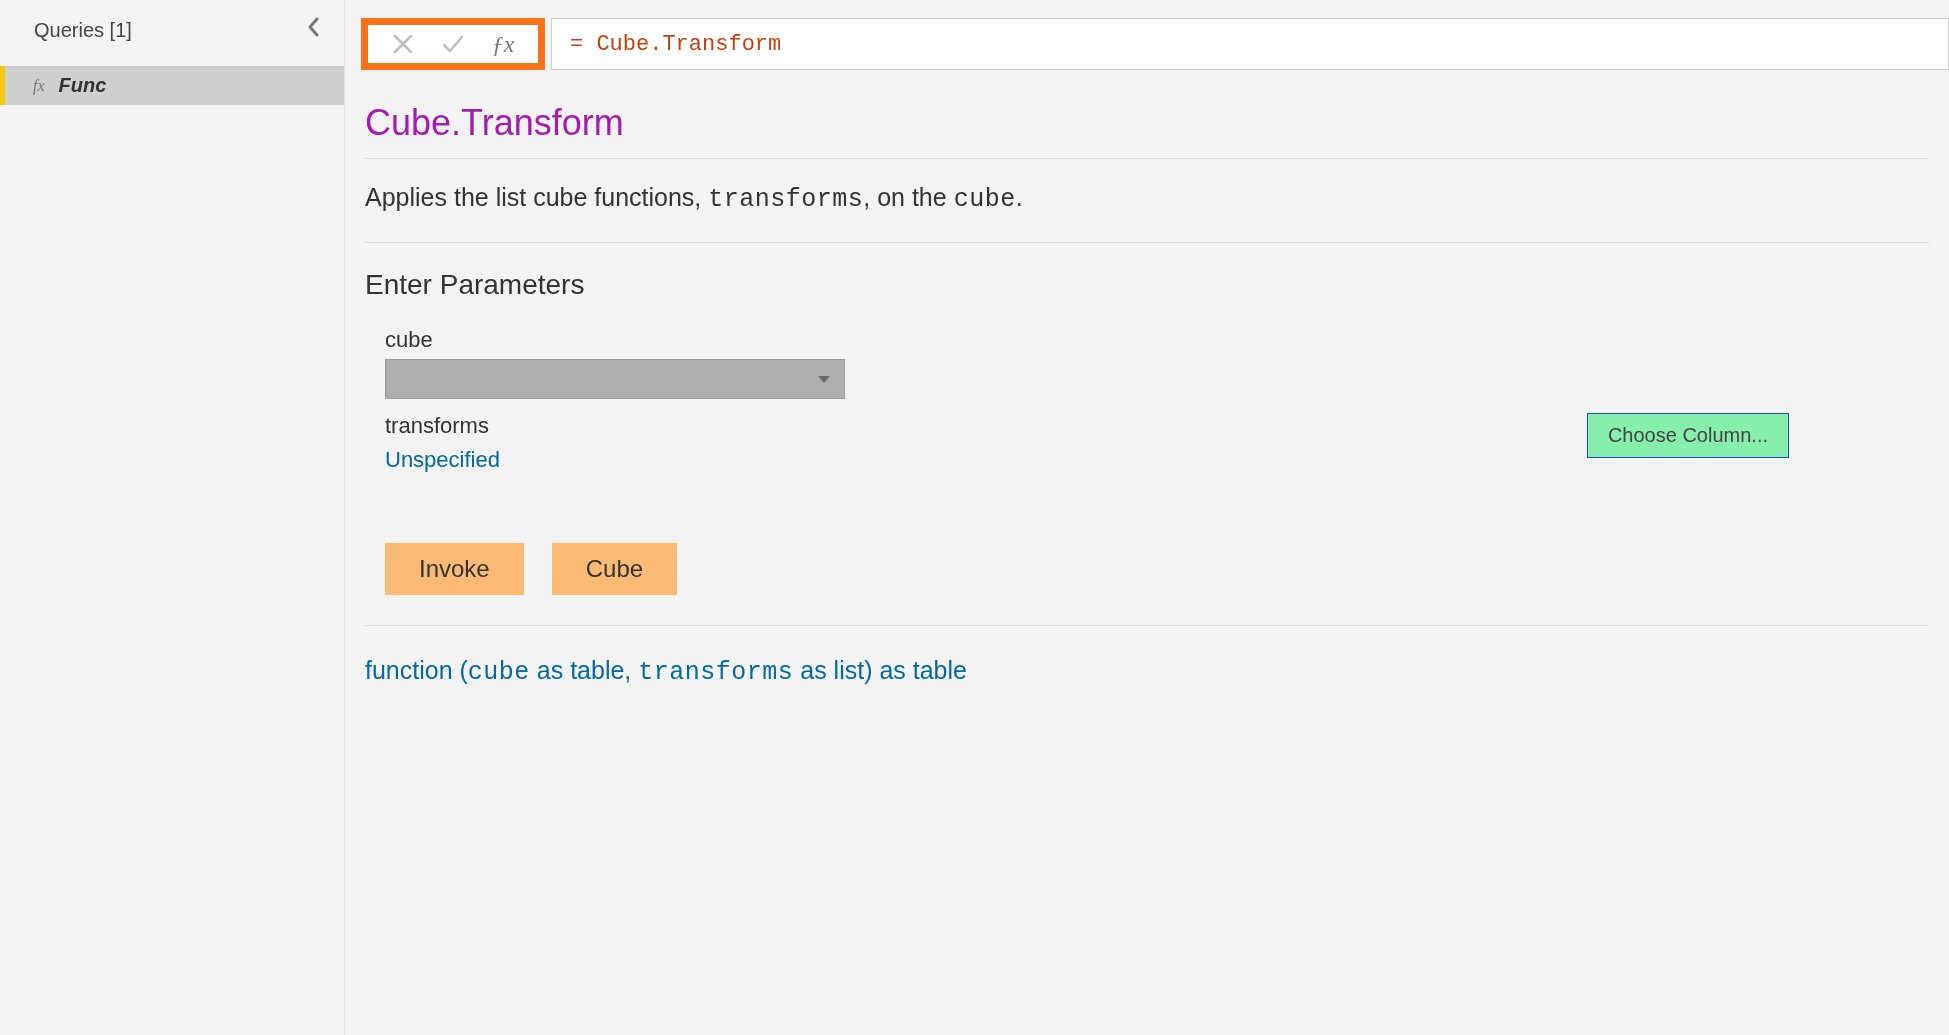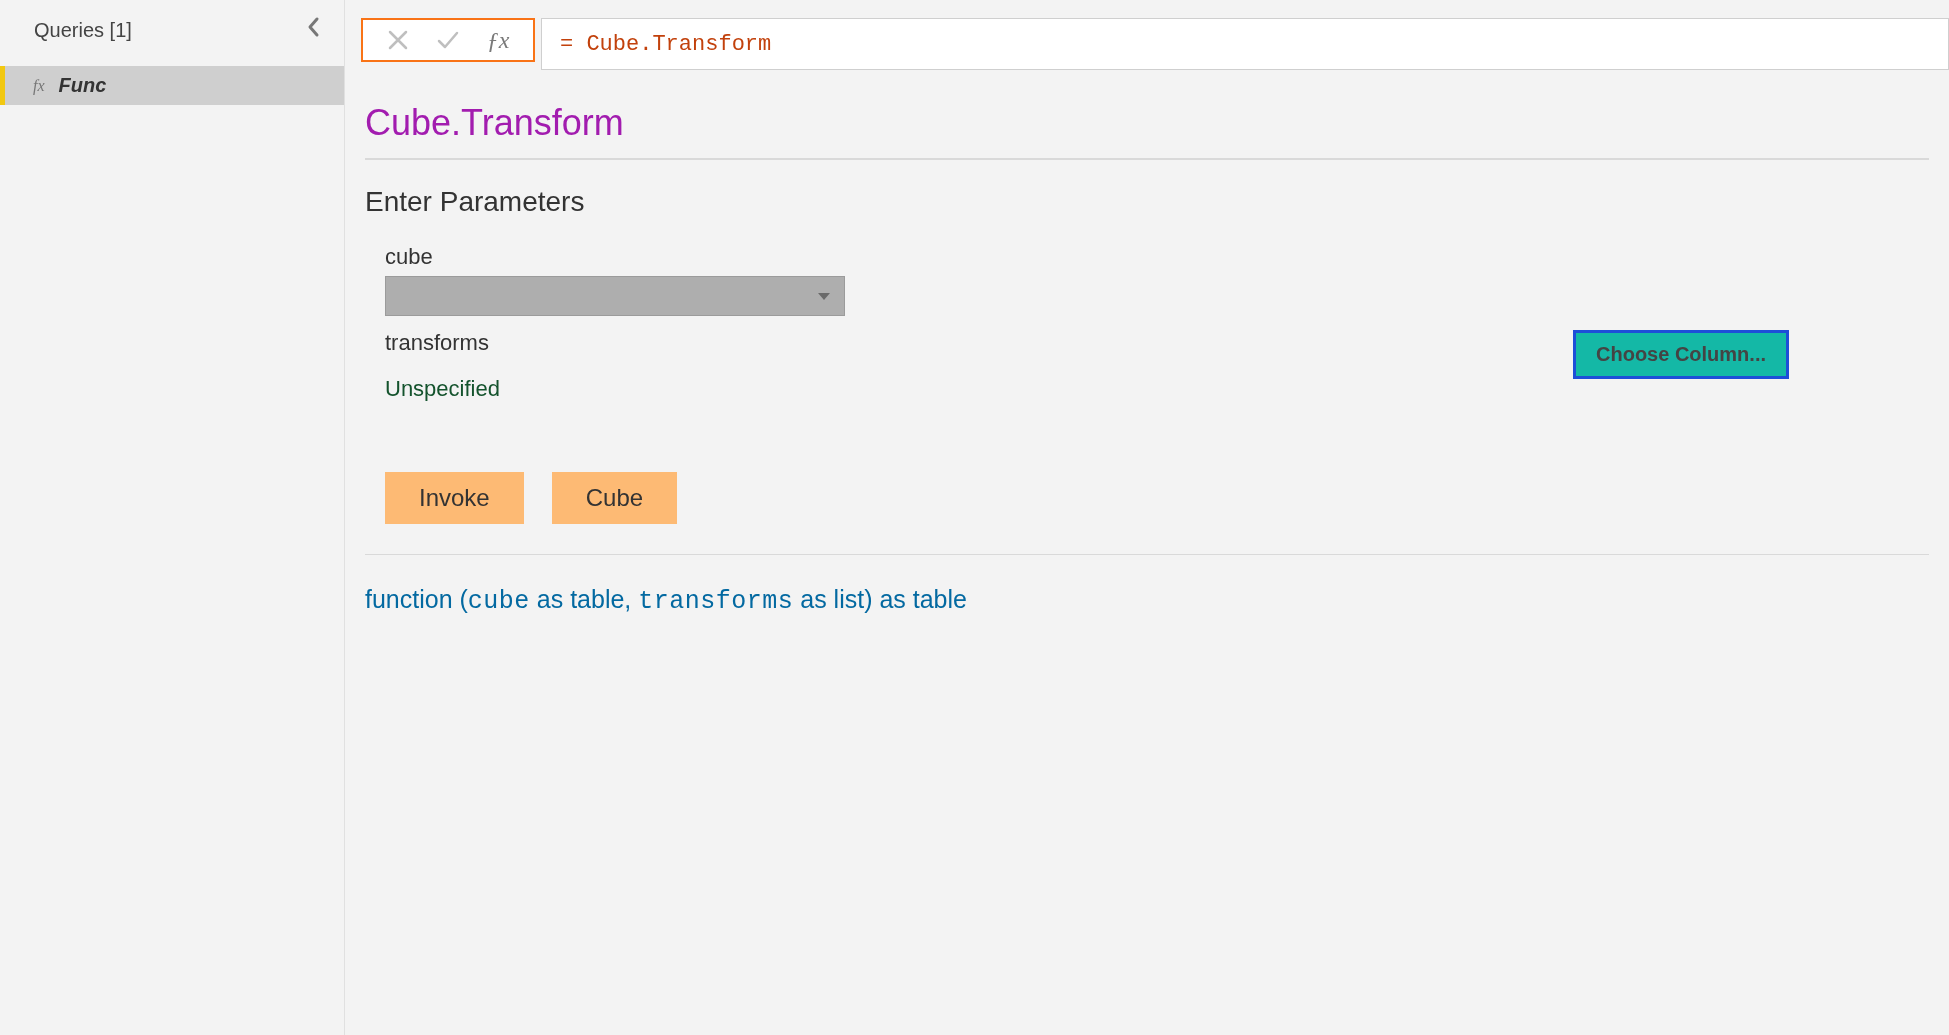--- a/index.html
+++ b/index.html
@@ -66,24 +66,24 @@
     background: #f3f3f3;
   }
   .formula-row {
     display: flex;
     align-items: stretch;
     padding: 18px 0 6px 16px;
     gap: 6px;
   }
   .formula-controls {
     display: flex;
-    align-items: flex-end;
-    border: 2px solid #f97316;
+    align-items: center;
+    border: 7px solid #f97316;
     background: #fff;
-    height: 44px;
+    height: 52px;
     padding: 0 10px;
   }
   .fc-btn {
     width: 50px;
     height: 40px;
     display: flex;
     align-items: center;
     justify-content: center;
     color: #bfbfbf;
     cursor: pointer;
@@ -152,32 +152,31 @@
     border-top: 7px solid #6a6a6a;
   }
   .param-row-2 {
     display: flex;
     align-items: flex-start;
     justify-content: space-between;
     padding-right: 140px;
   }
   .param-left {}
   .unspecified {
-    color: #14532d;
-    font-size: 22px;
-    margin-top: 20px;
+    color: #0369a1;
+    font-size: 22px;
+    margin-top: 8px;
   }
   .btn-light {
-    background: #14b8a6;
-    border: 3px solid #1d4ed8;
+    background: #86efac;
+    border: 1px solid #1d4ed8;
     padding: 10px 20px;
     font-size: 20px;
     color: #444;
     cursor: pointer;
-    font-weight: bold;
   }
   .button-row {
     display: flex;
     gap: 28px;
     padding: 70px 0 30px 20px;
   }
   .btn {
     background: #fdba74;
     border: none;
     padding: 12px 34px;
@@ -232,20 +231,23 @@
       <div class="formula-input">
         <span>= Cube.Transform</span>
       </div>
     </div>
 
     <div class="content">
 
       <div class="section-title">Cube.Transform</div>
       <div class="hr"></div>
 
+      <div class="description">
+        <span>Applies the list cube functions, </span><span class="mono">transforms</span><span>, on the </span><span class="mono">cube</span><span>.</span>
+      </div>
       <div class="hr"></div>
 
       <div class="params-heading">Enter Parameters</div>
 
       <div class="param-block">
         <div class="param-label">cube</div>
         <div class="dropdown">
           <div class="caret-down"></div>
         </div>
 

